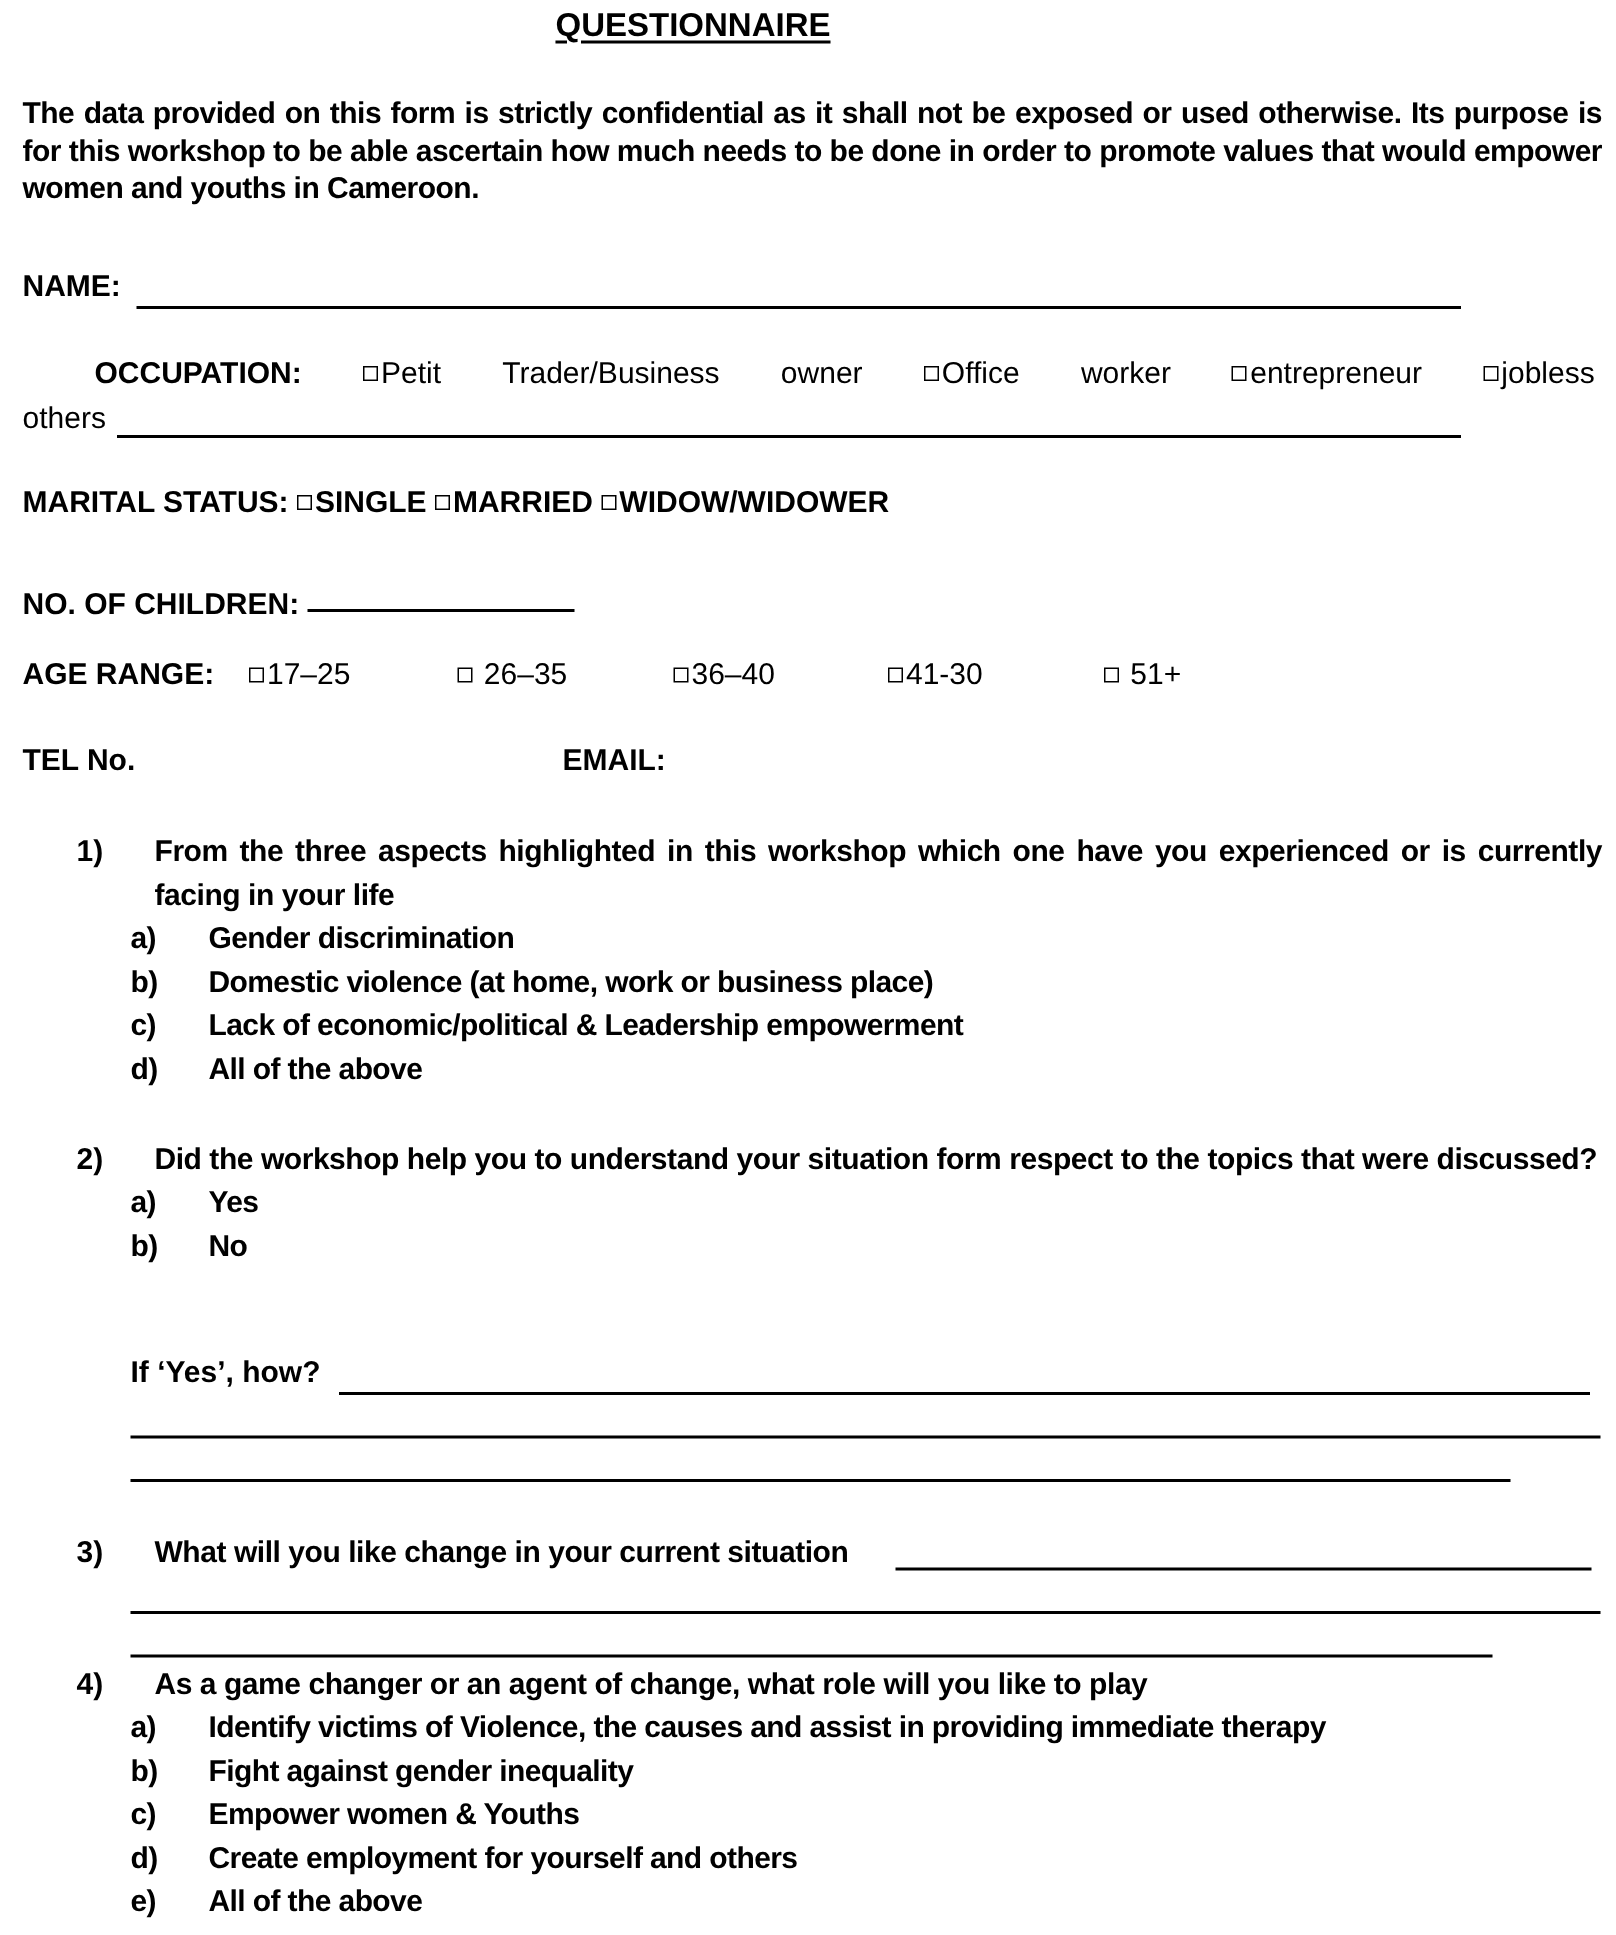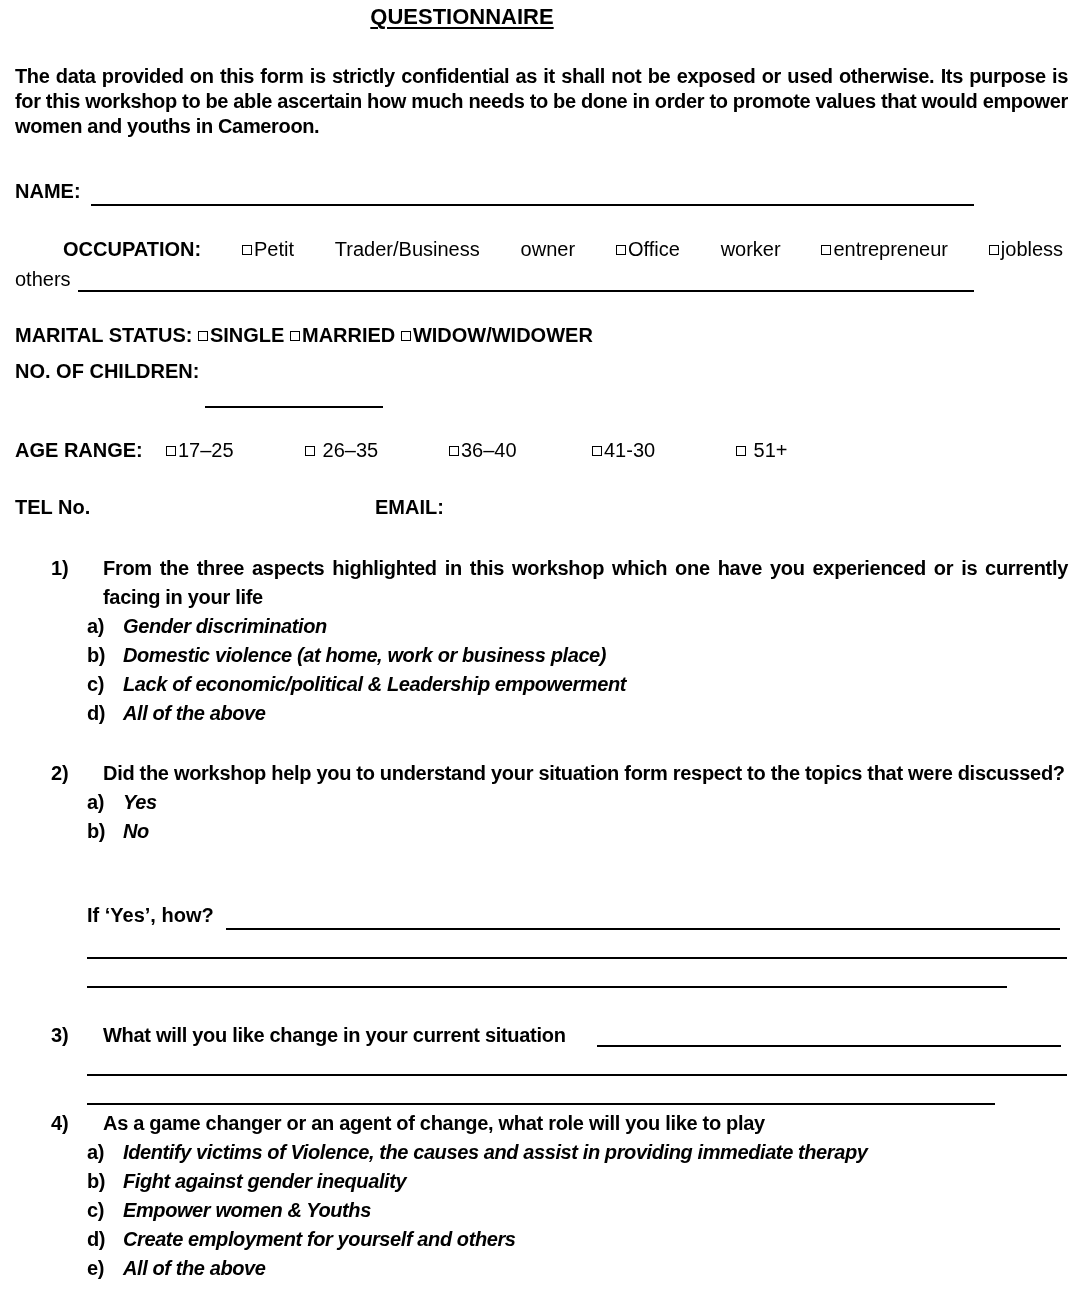--- a/index.html
+++ b/index.html
@@ -13,21 +13,21 @@
     .title span { text-decoration: underline; text-decoration-thickness: 2px; text-underline-offset: 3px; }
     .intro { left: 15px; width: 1053px; top: 64px; line-height: 25px; text-align: justify; white-space: normal; font-size: 20px; letter-spacing: -0.35px; }
     .line { display: inline-block; border-bottom: 2px solid #000; height: 0; vertical-align: baseline; }
     .normal { font-weight: normal; }
     .box { display: inline-block; width: 10px; height: 10px; border: 1.3px solid #000; margin-right: 2px; vertical-align: 1px; box-sizing: border-box; }
     .q { left: 51px; width: 1017px; line-height: 29px; }
     .qnum { position: absolute; left: 0; top: 0; }
     .qtext { margin-left: 52px; white-space: normal; text-align: justify; letter-spacing: -0.3px; }
     .opt { position: relative; margin-left: 36px; height: 29px; letter-spacing: -0.4px; }
     .opt .letter { position: absolute; left: 0; }
-    .opt .otext { position: absolute; left: 36px; font-style: italic; }
+    .opt .otext { position: absolute; left: 52px; }
     .occ { left: 15px; width: 1053px; top: 238px; margin-left: 48px; }
     .occ-row { display: flex; justify-content: space-between; align-items: baseline; }
   </style>
 </head>
 <body>
 
 <div class="abs title"><span>QUESTIONNAIRE</span></div>
 
 <div class="abs intro">The data provided on this form is strictly confidential as it shall not be exposed or used otherwise. Its purpose is for this workshop to be able ascertain how much needs to be done in order to promote values that would empower women and youths in Cameroon.</div>
 
@@ -52,21 +52,21 @@
 <div class="abs normal" style="left:15px; top:268px;">others</div>
 <div class="abs line" style="left:78px; top:290px; width:896px;"></div>
 
 <div class="abs" style="left:15px; top:324px;">
   <span>MARITAL STATUS:</span>
   <span><span class="box"></span><span>SINGLE</span></span>
   <span><span class="box"></span><span>MARRIED</span></span>
   <span><span class="box"></span><span>WIDOW/WIDOWER</span></span>
 </div>
 
-<div class="abs" style="left:15px; top:360px;">
+<div class="abs" style="left:15px; top:392px;">
   <span>NO. OF CHILDREN:</span>
 </div>
 <div class="abs line" style="left:205px; top:406px; width:178px;"></div>
 
 <div class="abs" style="left:15px; top:439px;">AGE RANGE:</div>
 <div class="abs normal" style="left:166px; top:439px;"><span class="box"></span><span>17–25</span></div>
 <div class="abs normal" style="left:305px; top:439px;"><span class="box"></span><span> 26–35</span></div>
 <div class="abs normal" style="left:449px; top:439px;"><span class="box"></span><span>36–40</span></div>
 <div class="abs normal" style="left:592px; top:439px;"><span class="box"></span><span>41-30</span></div>
 <div class="abs normal" style="left:736px; top:439px;"><span class="box"></span><span> 51+</span></div>

